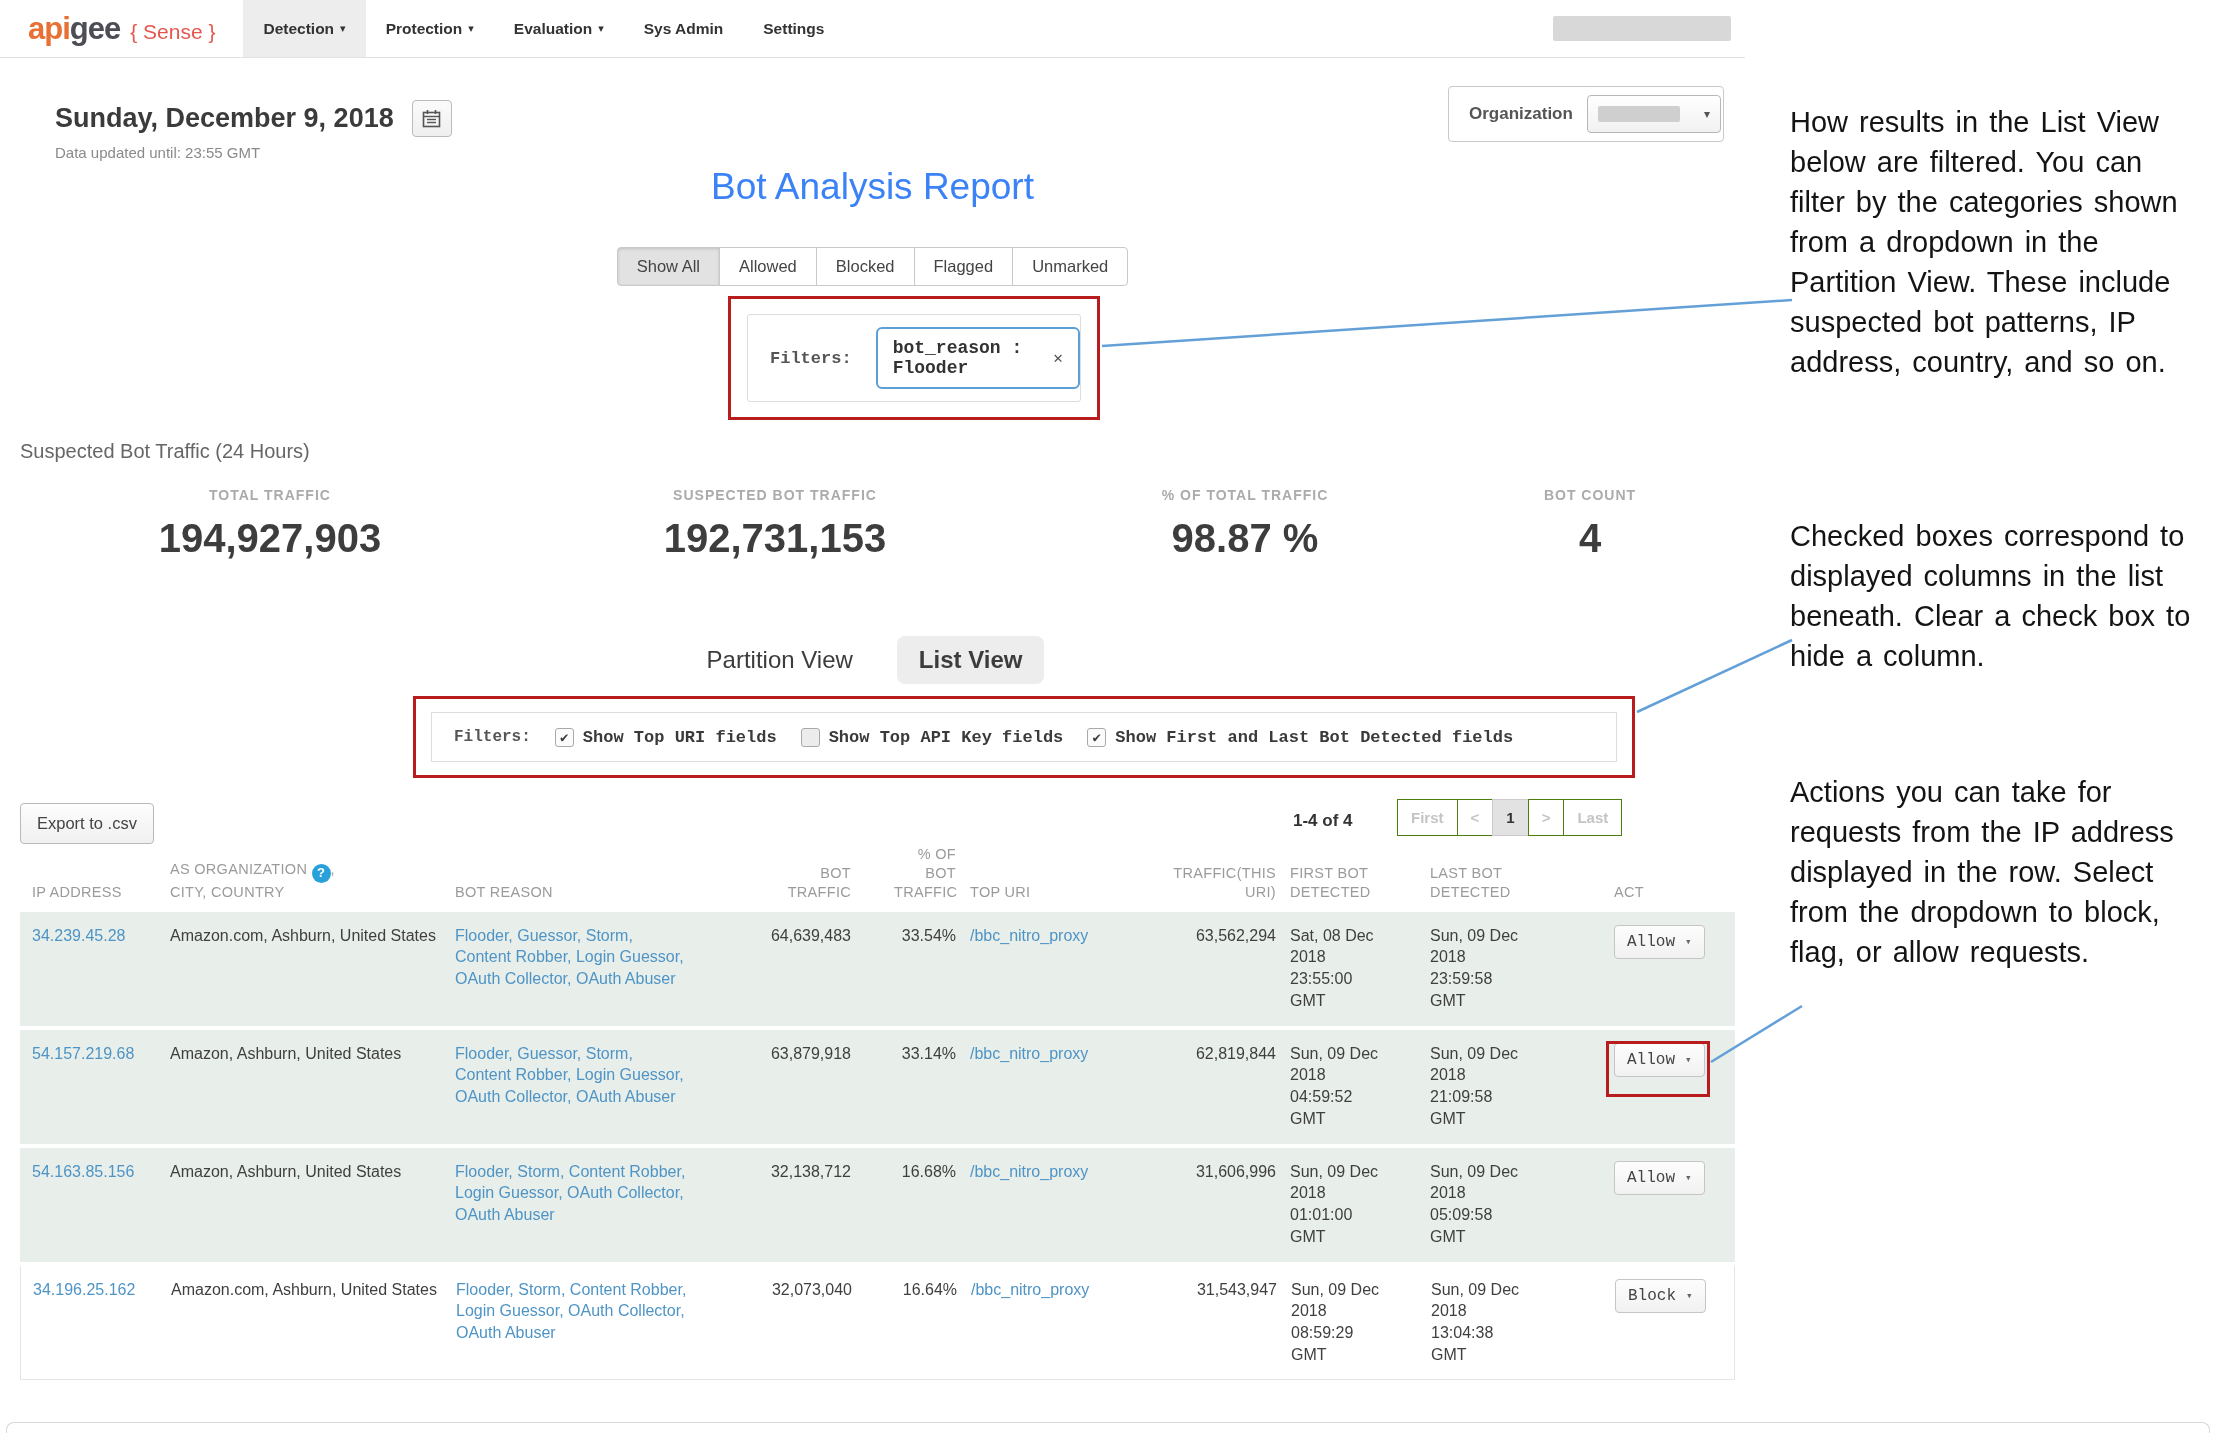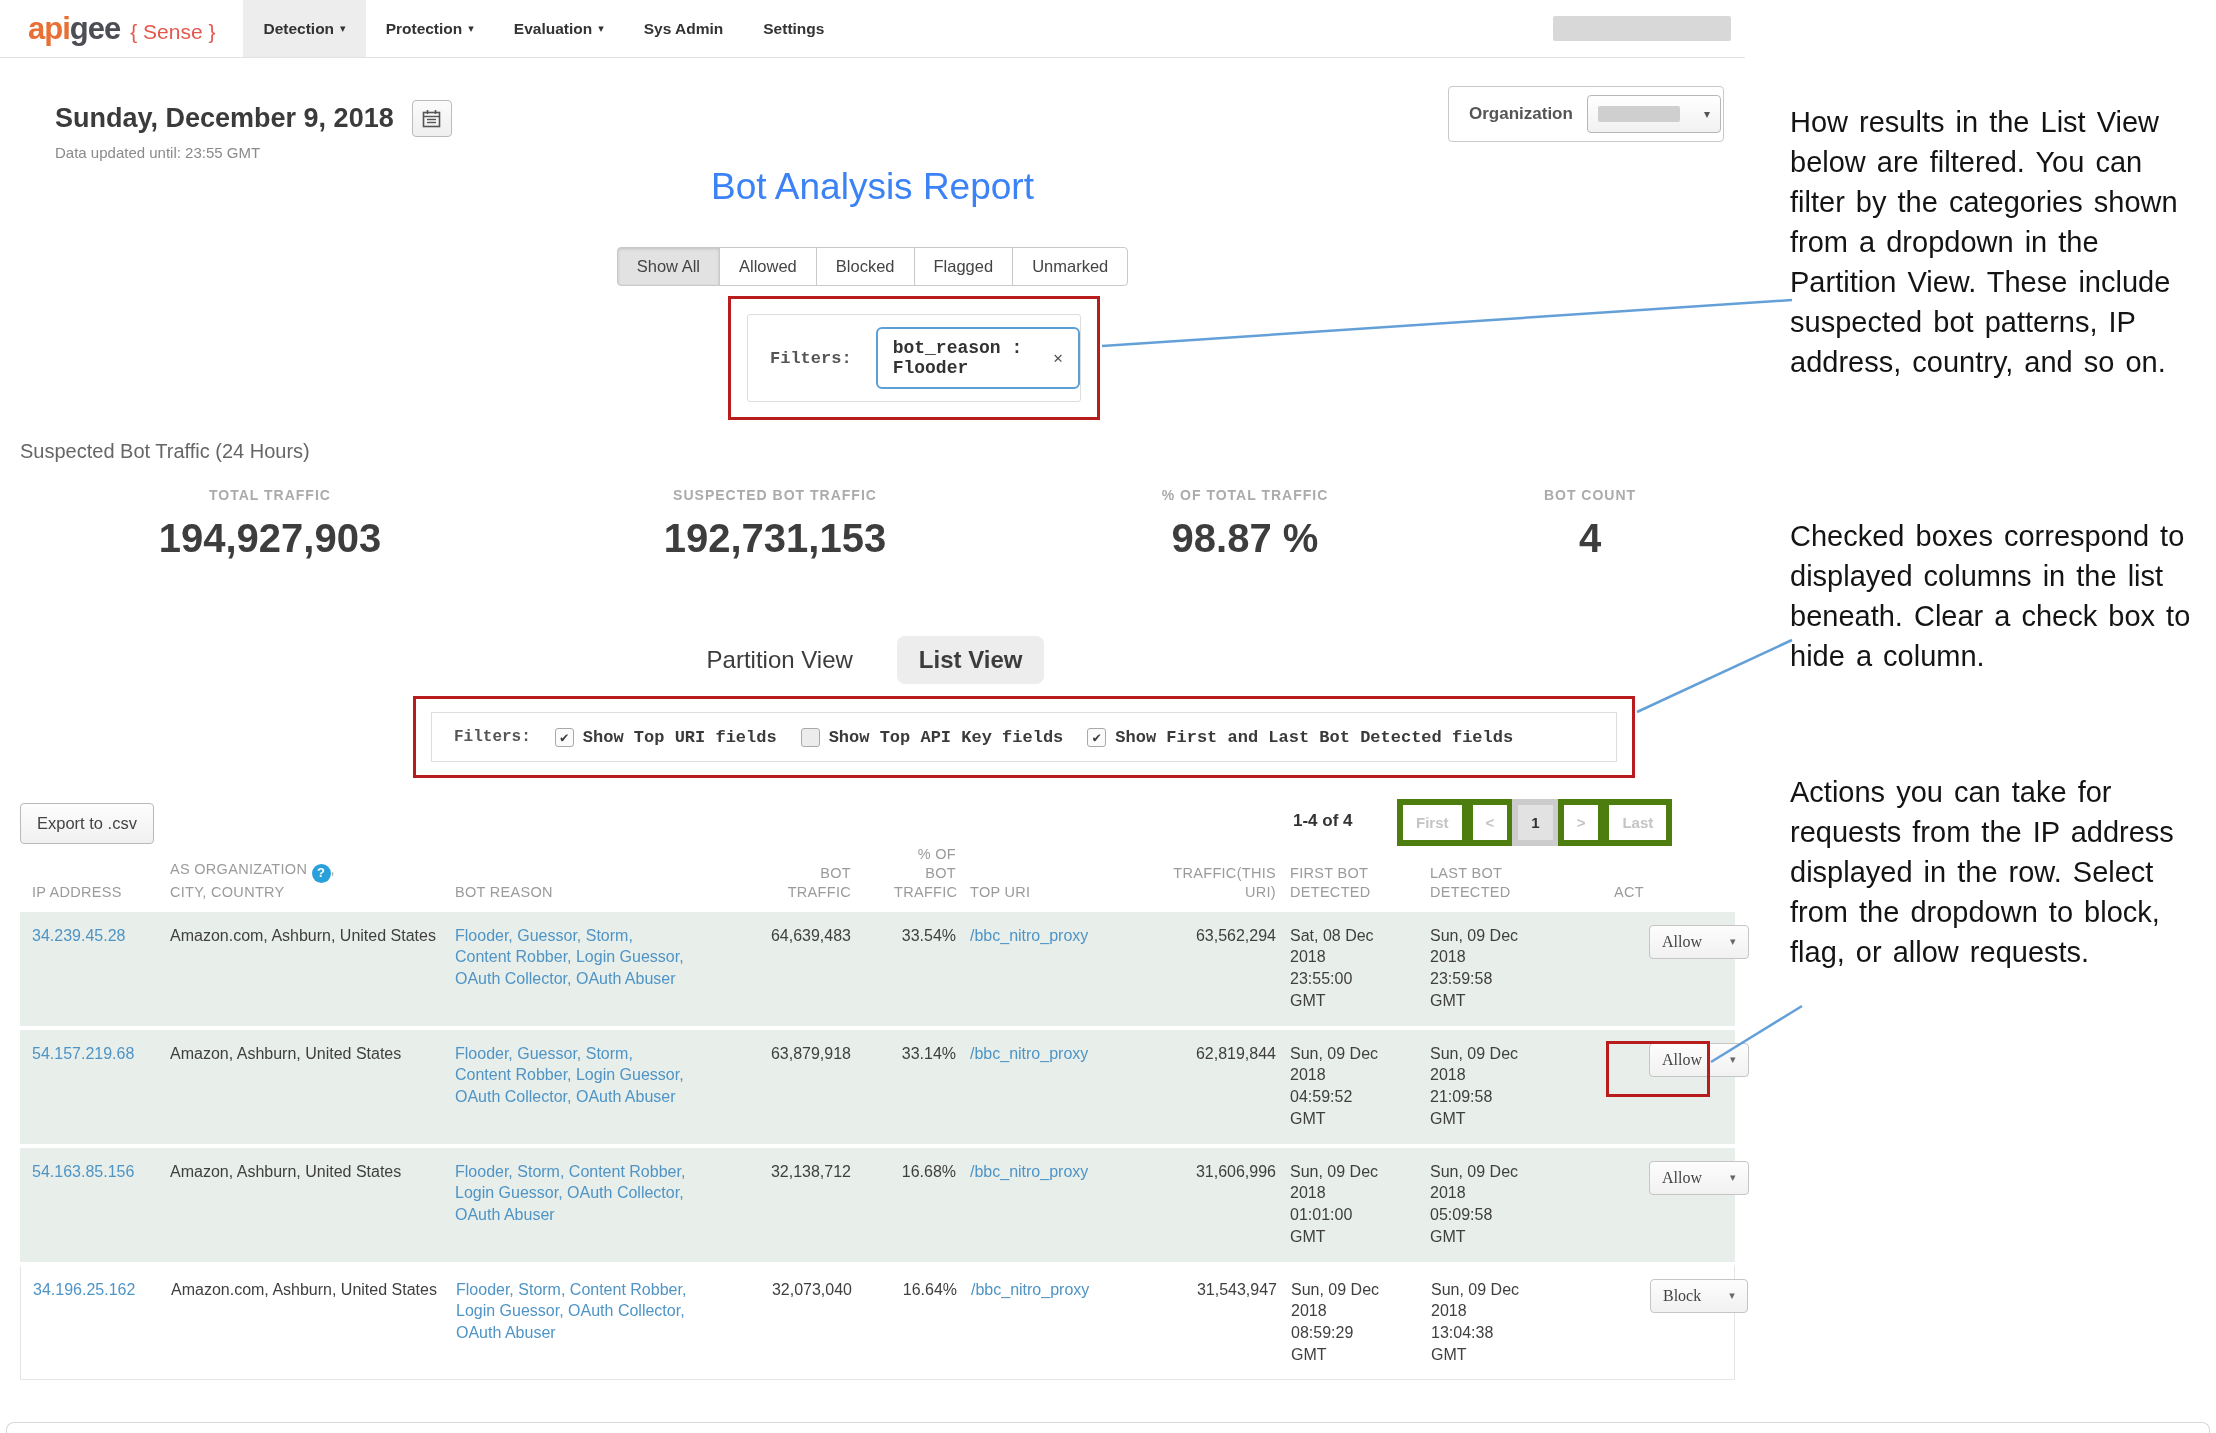--- a/index.html
+++ b/index.html
@@ -75,21 +75,21 @@
   .cb { width:19px; height:19px; border:1px solid #a9a9a9; border-radius:3px; background:#fbfbfb;
         display:inline-flex; align-items:center; justify-content:center; font-size:14px; color:#3a3a3a; }
   .cb.unchecked { background:#ececec; }
   .cf-text { font-size:17px; font-weight:bold; color:#3a3a3a; }
 
   
   .export-btn { position:absolute; left:20px; top:803px; padding:10px 16px; border:1px solid #b9b9b9; border-radius:4px;
                 background:linear-gradient(#fdfdfd,#f0f0f0); font-size:16.5px; color:#444; font-family:inherit; cursor:pointer; }
   .range { position:absolute; left:1293px; top:811px; font-size:17px; font-weight:bold; color:#333; }
   .pager { position:absolute; left:1398px; top:799px; display:flex; }
-  .pbtn { border:6px solid #4d7c0f; background:#fff; color:#c4c4c4; font-size:15px; font-weight:bold;
+  .pbtn { border:1px solid #4d7c0f; background:#fff; color:#c4c4c4; font-size:15px; font-weight:bold;
           padding:9px 13px; margin-left:-1px; font-family:inherit; }
   .pbtn.current { background:#e2e2e2; color:#333; border-color:#ccc; cursor:pointer; }
 
   
   .table { position:absolute; left:20px; top:845px; width:1715px; }
   .thead, .trow { display:grid; grid-template-columns:150px 285px 250px 160px 105px 155px 165px 140px 140px 165px; }
   .thead { align-items:end; padding-bottom:10px; }
   .th { font-size:14.5px; color:#9b9b9b; letter-spacing:.3px; padding-right:14px; line-height:1.3; }
   .th.r { text-align:right; }
   .th .wrapspan { display:inline-block; }
@@ -97,23 +97,23 @@
           align-items:center; justify-content:center; font-size:13px; font-weight:bold; vertical-align:-3px; cursor:pointer; }
   .trow { min-height:114px; margin-bottom:4px; }
   .trow.green { background:#e8eee9; }
   .trow.white { background:#fff; border:1px solid #e5e5e5; border-top:none; }
   .td { padding:13px 14px 12px 0; font-size:16px; line-height:1.36; color:#3f3f3f; }
   .td:first-child, .th:first-child { padding-left:12px; }
   .td.r { text-align:right; }
   .td a { color:#4e94c6; text-decoration:none; cursor:pointer; }
   .td .datespan { display:inline-block; width:92px; }
   .td.act { padding-left:44px; }
-  .act-btn { display:flex; align-items:center; gap:28px; border:1px solid #c5c5c5; border-radius:4px;
+  .act-btn { display:flex; align-items:center; gap:10px; border:1px solid #c5c5c5; border-radius:4px;
              background:linear-gradient(#fdfdfd,#f1f1f1); padding:7px 12px; font-size:16px; color:#444;
-             font-family:Liberation Serif, serif; cursor:pointer;margin-left:35px; }
+             font-family:Liberation Mono, monospace; cursor:pointer; }
   .act-btn .caret { font-size:11px; color:#666; }
 
   .redbox3 { left:1606px; top:1041px; width:104px; height:56px; }
 
   
   .ann { position:absolute; left:1790px; width:418px; font-size:29px; line-height:40px; color:#141414; word-spacing:3px; }
   .ann1 { top:102px; } .ann2 { top:516px; } .ann3 { top:772px; }
 
   .overlay { position:absolute; left:0; top:0; pointer-events:none; }
   .bottom-panel { position:absolute; left:6px; top:1422px; width:2204px; height:11px;

